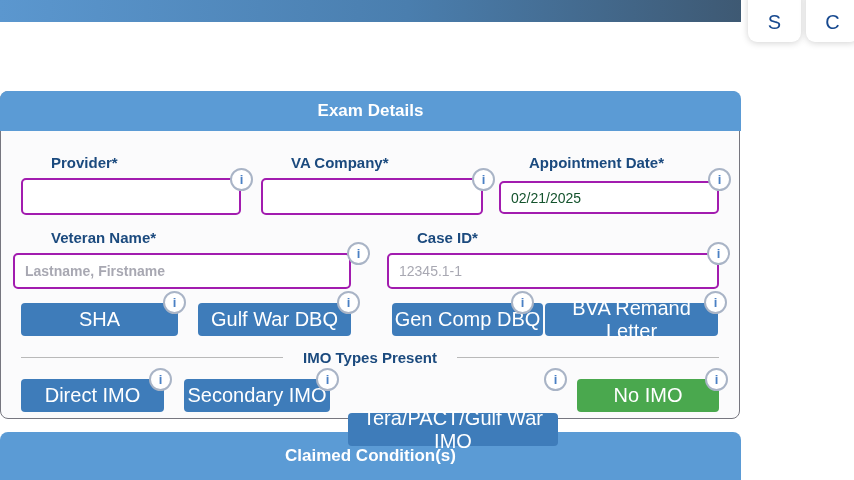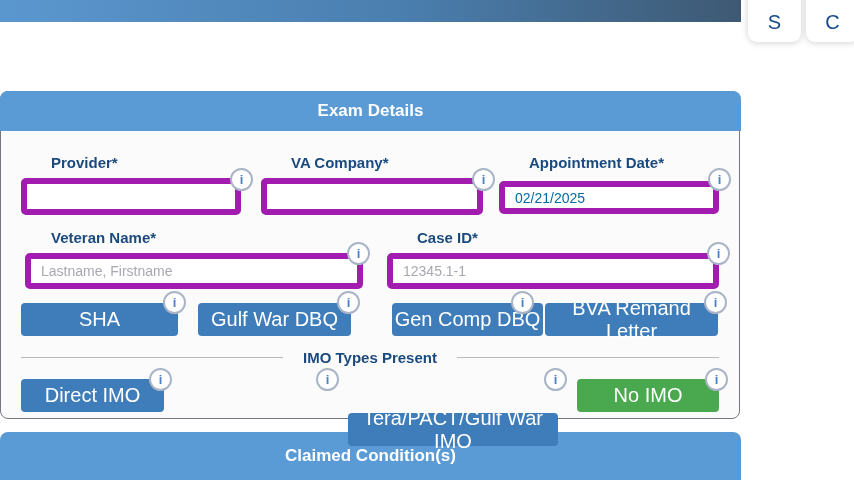--- a/index.html
+++ b/index.html
@@ -44,22 +44,22 @@
     color:#ffffff; font-size:17px; font-weight:bold;
     display:flex; align-items:center; justify-content:center;
   }
   .field-label {
     position:absolute; font-size:15px; font-weight:bold; color:#1b4a7e;
     white-space:nowrap;
     margin-left:28px;
   }
   .text-input {
     position:absolute; background:#ffffff;
-    border:6px solid #a21caf; border-radius:5px;
-    padding:0 10px; font-size:14px; color:#0369a1;
+    border:2px solid #a21caf; border-radius:5px;
+    padding:0 10px; font-size:14px; color:#14532d;
     font-family:inherit; outline:none;
   }
   .text-input::placeholder { color:#a8a8b2; opacity:1; }
   .info-badge {
     position:absolute; width:23px; height:23px; border-radius:50%;
     background:#ffffff; border:2px solid #a9b4c6;
     color:#4a80c4; font-size:13px; font-weight:bold;
     display:flex; align-items:center; justify-content:center;
     z-index:6; cursor:pointer;
   }
@@ -110,21 +110,21 @@
 
     <input class="text-input" style="left: 260px; top: 86px; width: 222px; height: 37px;">
     <div class="info-badge" style="left:471px; top:76px;">i</div>
 
     <input class="text-input" style="left: 498px; top: 89px; width: 220px; height: 33px;" value="02/21/2025">
     <div class="info-badge" style="left:707px; top:76px;">i</div>
 
     <div class="field-label" style="left:22px; top:137px;">Veteran Name*</div>
     <div class="field-label" style="left:388px; top:137px;">Case ID*</div>
 
-    <input class="text-input" style="left: 24px; top: 161px; width: 338px; height: 36px;" placeholder="Lastname, Firstname">
+    <input class="text-input" style="left: 12px; top: 161px; width: 338px; height: 36px; font-weight: bold;" placeholder="Lastname, Firstname">
     <div class="info-badge" style="left:346px; top:150px;">i</div>
 
     <input class="text-input" style="left: 386px; top: 161px; width: 332px; height: 36px;" placeholder="12345.1-1">
     <div class="info-badge" style="left:706px; top:150px;">i</div>
 
     <button class="action-btn" style="left:20px; top:211px; width:157px;">SHA</button>
     <div class="info-badge" style="left:162px; top:199px;">i</div>
 
     <button class="action-btn" style="left:197px; top:211px; width:153px;">Gulf War DBQ</button>
     <div class="info-badge" style="left:336px; top:199px;">i</div>
@@ -137,20 +137,21 @@
 
     <div class="imo-divider">
       <div class="line"></div>
       <div class="divider-text">IMO Types Present</div>
       <div class="line"></div>
     </div>
 
     <button class="action-btn" style="left:20px; top:287px; width:143px;">Direct IMO</button>
     <div class="info-badge" style="left:148px; top:276px;">i</div>
 
+    <button class="action-btn" style="left:183px; top:287px; width:146px;">Secondary IMO</button>
     <div class="info-badge" style="left:315px; top:276px;">i</div>
 
     <button class="action-btn" style="left:347px; top:281px; width:210px;margin-top:40px;">Tera/PACT/Gulf War IMO</button>
     <div class="info-badge" style="left:543px; top:276px;">i</div>
 
     <button class="action-btn green" style="left: 576px; top: 287px; width: 142px; background: rgb(74, 168, 78);">No IMO</button>
     <div class="info-badge" style="left:704px; top:276px;">i</div>
 
   </div>
 

